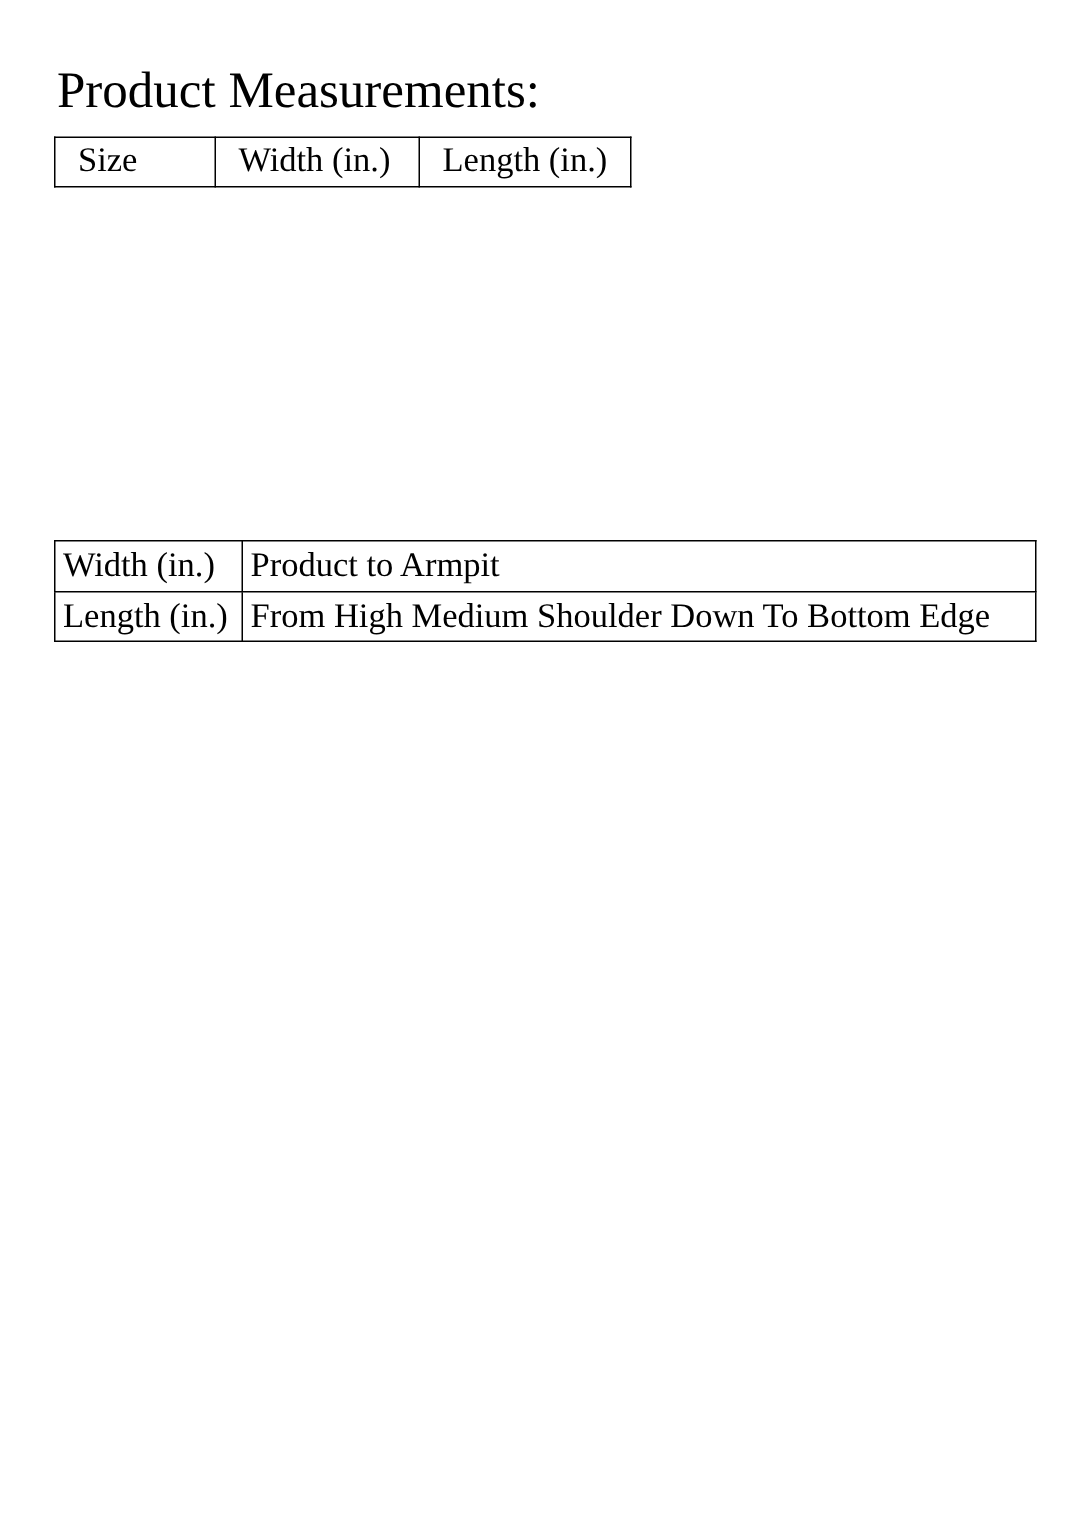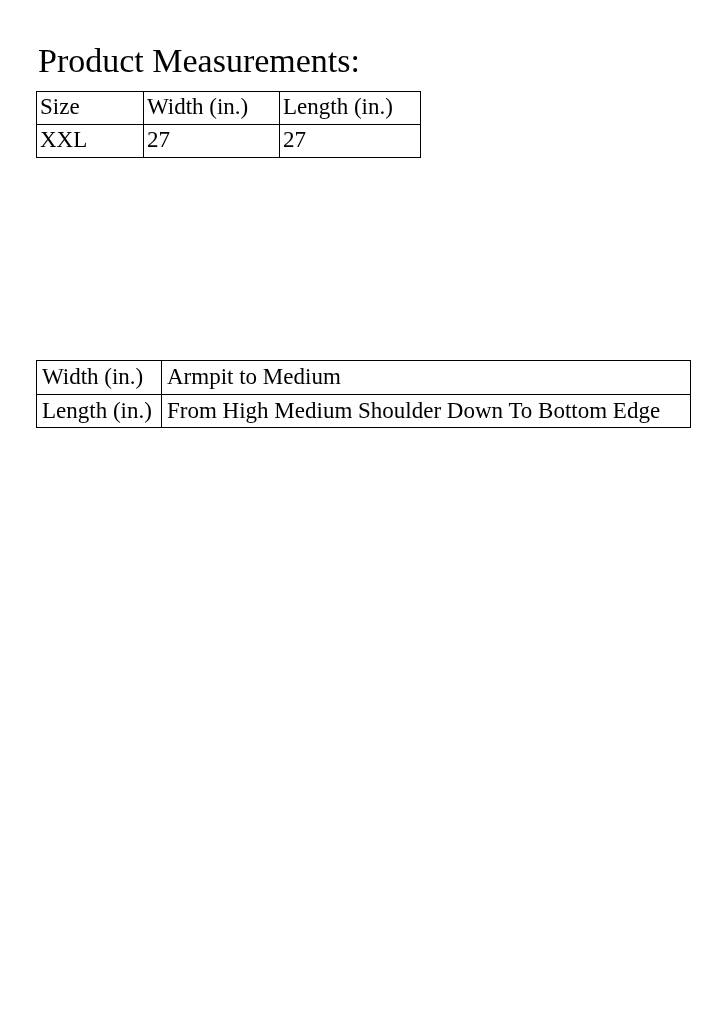--- a/index.html
+++ b/index.html
@@ -42,21 +42,21 @@
     top: 312px;
   }
   table {
     border-collapse: collapse;
     table-layout: fixed;
     font-size: 23px;
     line-height: 1.2;
   }
   table td {
     border: 1.5px solid #000000;
-    padding: 1px 3px 2px 3px;
+    padding: 1px 3px 2px 15px;
     vertical-align: top;
     font-weight: normal;
   }
   #measurements-table {
     position: absolute;
     left: 36px;
     top: 91px;
     width: 384px;
   }
   #measurements-table col.c0 { width: 107px; }
@@ -92,38 +92,33 @@
       <col class="c0">
         <col class="c1">
         <col class="c2">
     </colgroup>
     <tbody>
       <tr>
         <td>Size</td>
         <td>Width (in.)</td>
         <td>Length (in.)</td>
       </tr>
-      <tr>
-        <td>XXL</td>
-        <td>27</td>
-        <td>27</td>
-      </tr>
     </tbody>
   </table>
 
 
   <table id="description-table">
     <colgroup>
       <col class="d0">
         <col class="d1">
     </colgroup>
     <tbody>
       <tr>
         <td class="desc-label">Width (in.)</td>
-        <td>Armpit to Medium</td>
+        <td>Product to Armpit</td>
       </tr>
       <tr>
         <td class="desc-label">Length (in.)</td>
         <td>From High Medium Shoulder Down To Bottom Edge</td>
       </tr>
     </tbody>
   </table>
 
 </div>
 

